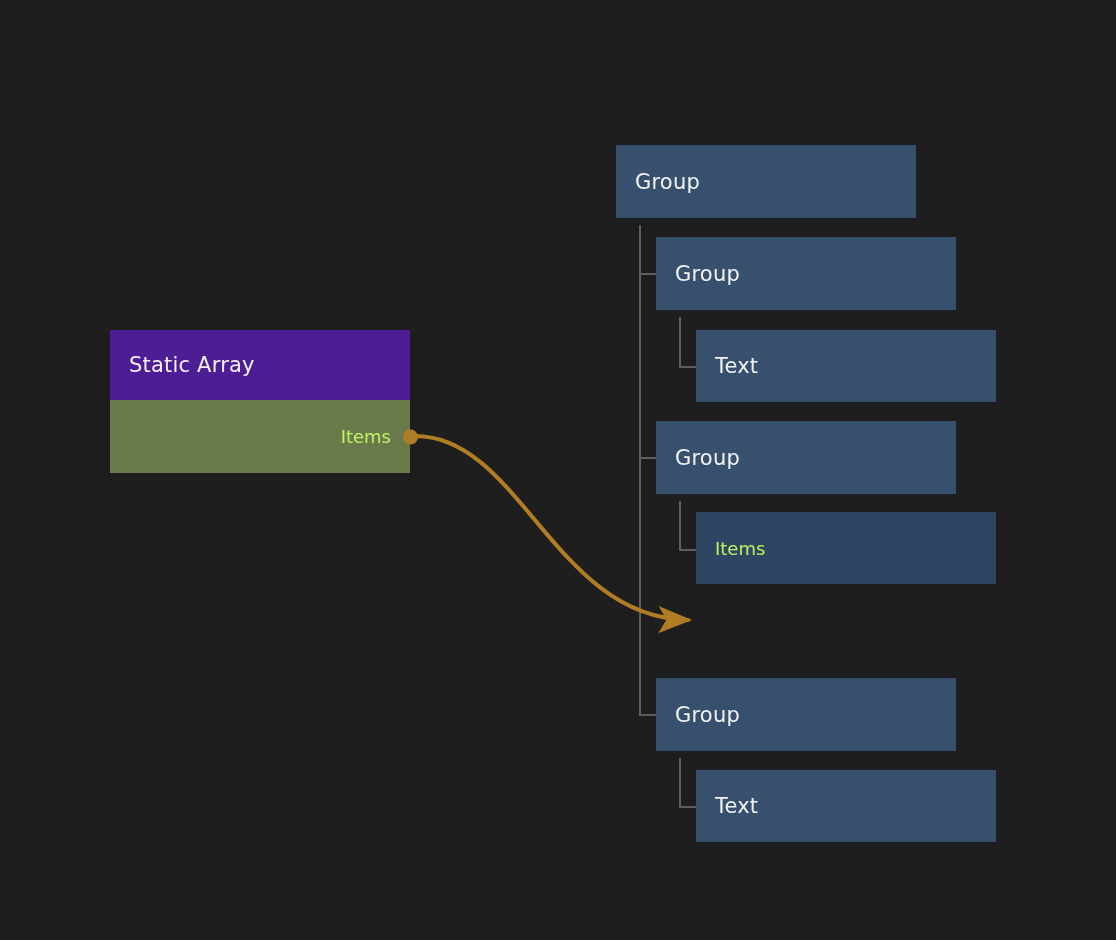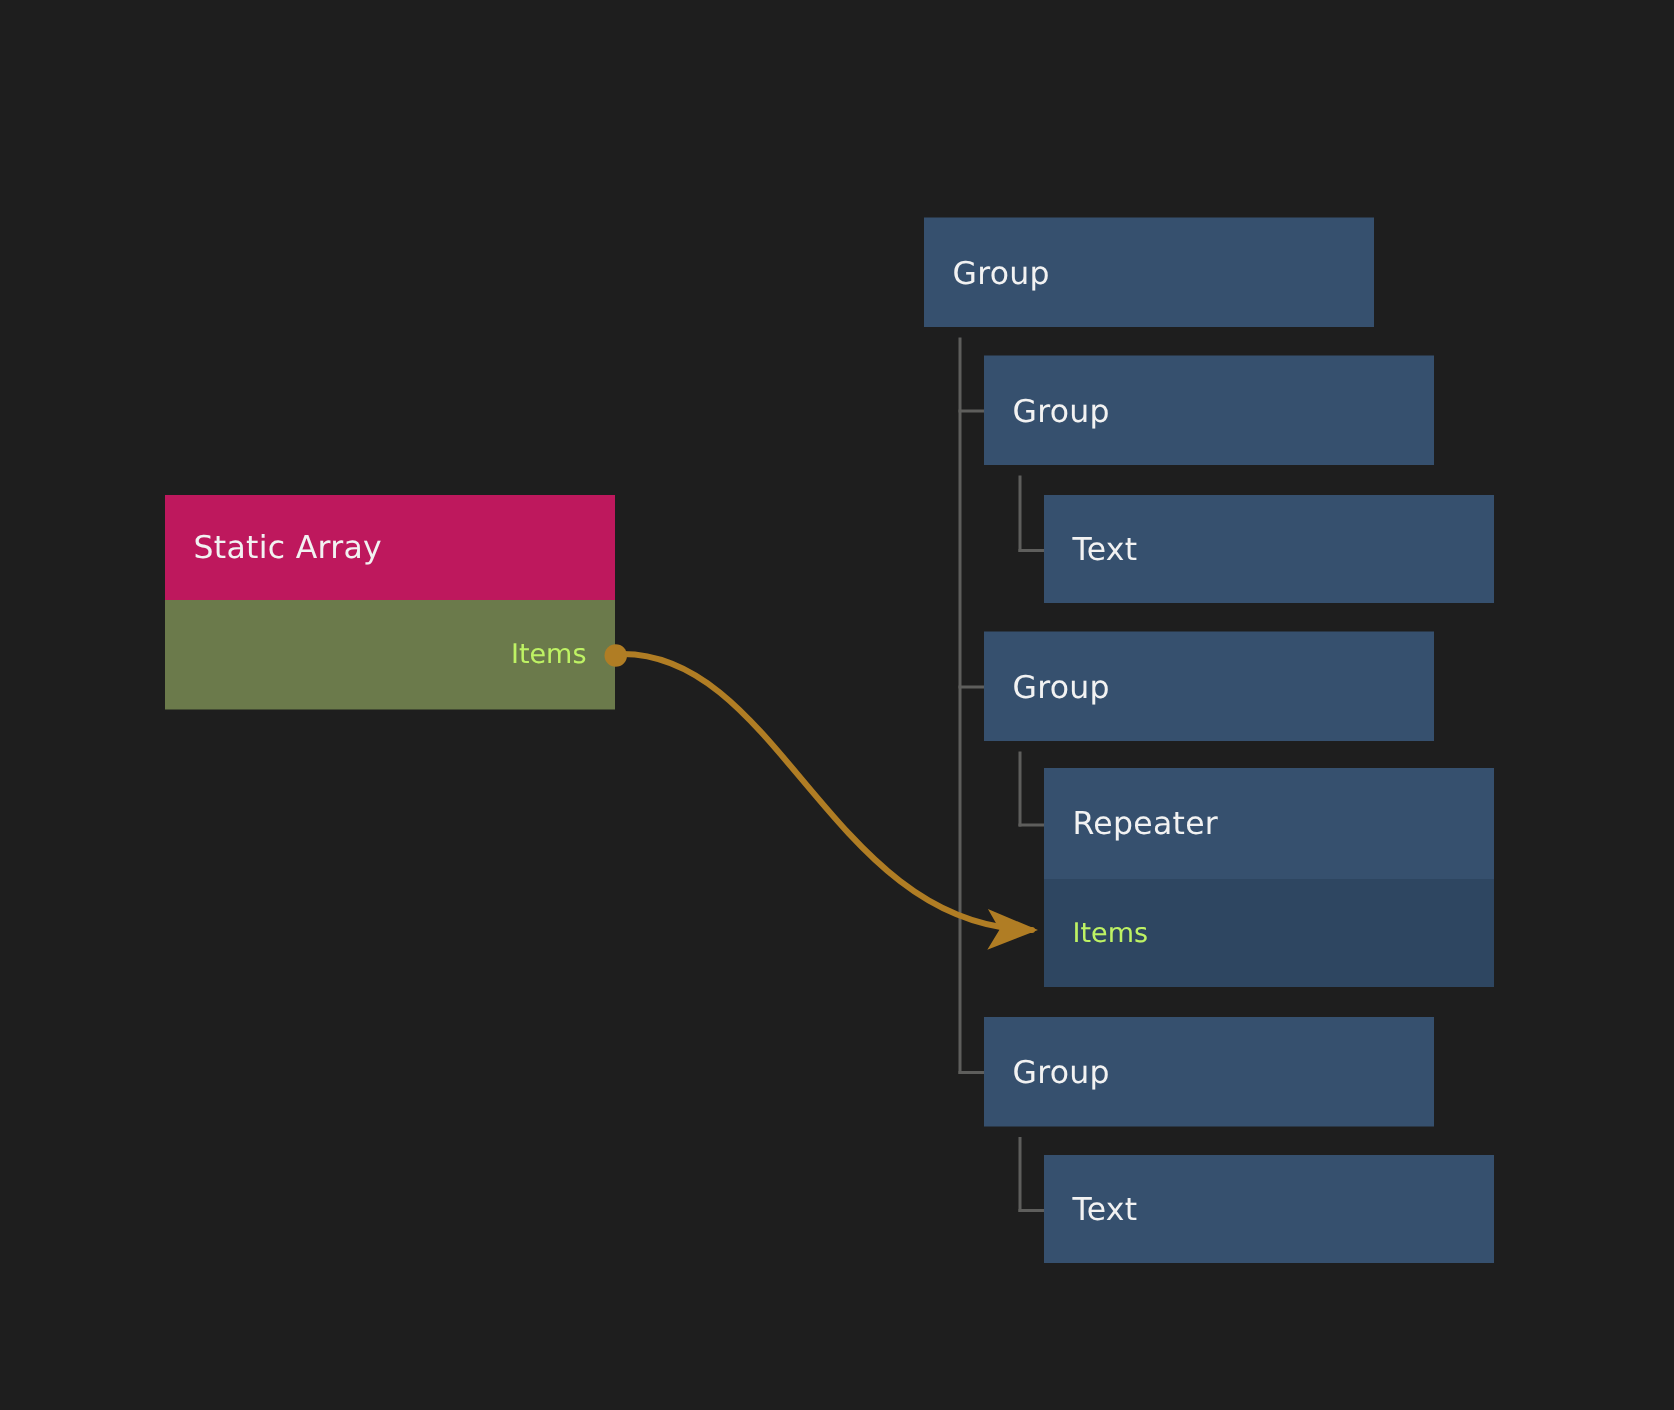--- a/index.html
+++ b/index.html
@@ -40,21 +40,21 @@
     white-space: nowrap;
   }
   .node-port-label {
     font-size: 18px;
     color: #bef264;
     white-space: nowrap;
   }
 
   
   .node-green .hdr {
-    background: #be185d;
+    background: #4c1d95;
     padding-left: 19px;
   }
   .node-green .body {
     background: #6b7a4b;
     padding-right: 19px;
     justify-content: flex-end;
   }
 
   
   .node-blue .hdr {
@@ -152,23 +152,20 @@
     </div>
   </div>
 
   <div class="node node-blue" style="left:656px; top:421px; width:300px;">
     <div class="node-row hdr" style="height:73px;">
       <span class="node-title">Group</span>
     </div>
   </div>
 
   <div class="node node-blue" style="left:696px; top:512px; width:300px;">
-    <div class="node-row hdr" style="height:74px;">
-      <span class="node-title">Repeater</span>
-    </div>
     <div class="node-row body" style="height:72px;">
       <span class="node-port-label">Items</span>
     </div>
   </div>
 
   <div class="node node-blue" style="left:656px; top:678px; width:300px;">
     <div class="node-row hdr" style="height:73px;">
       <span class="node-title">Group</span>
     </div>
   </div>

